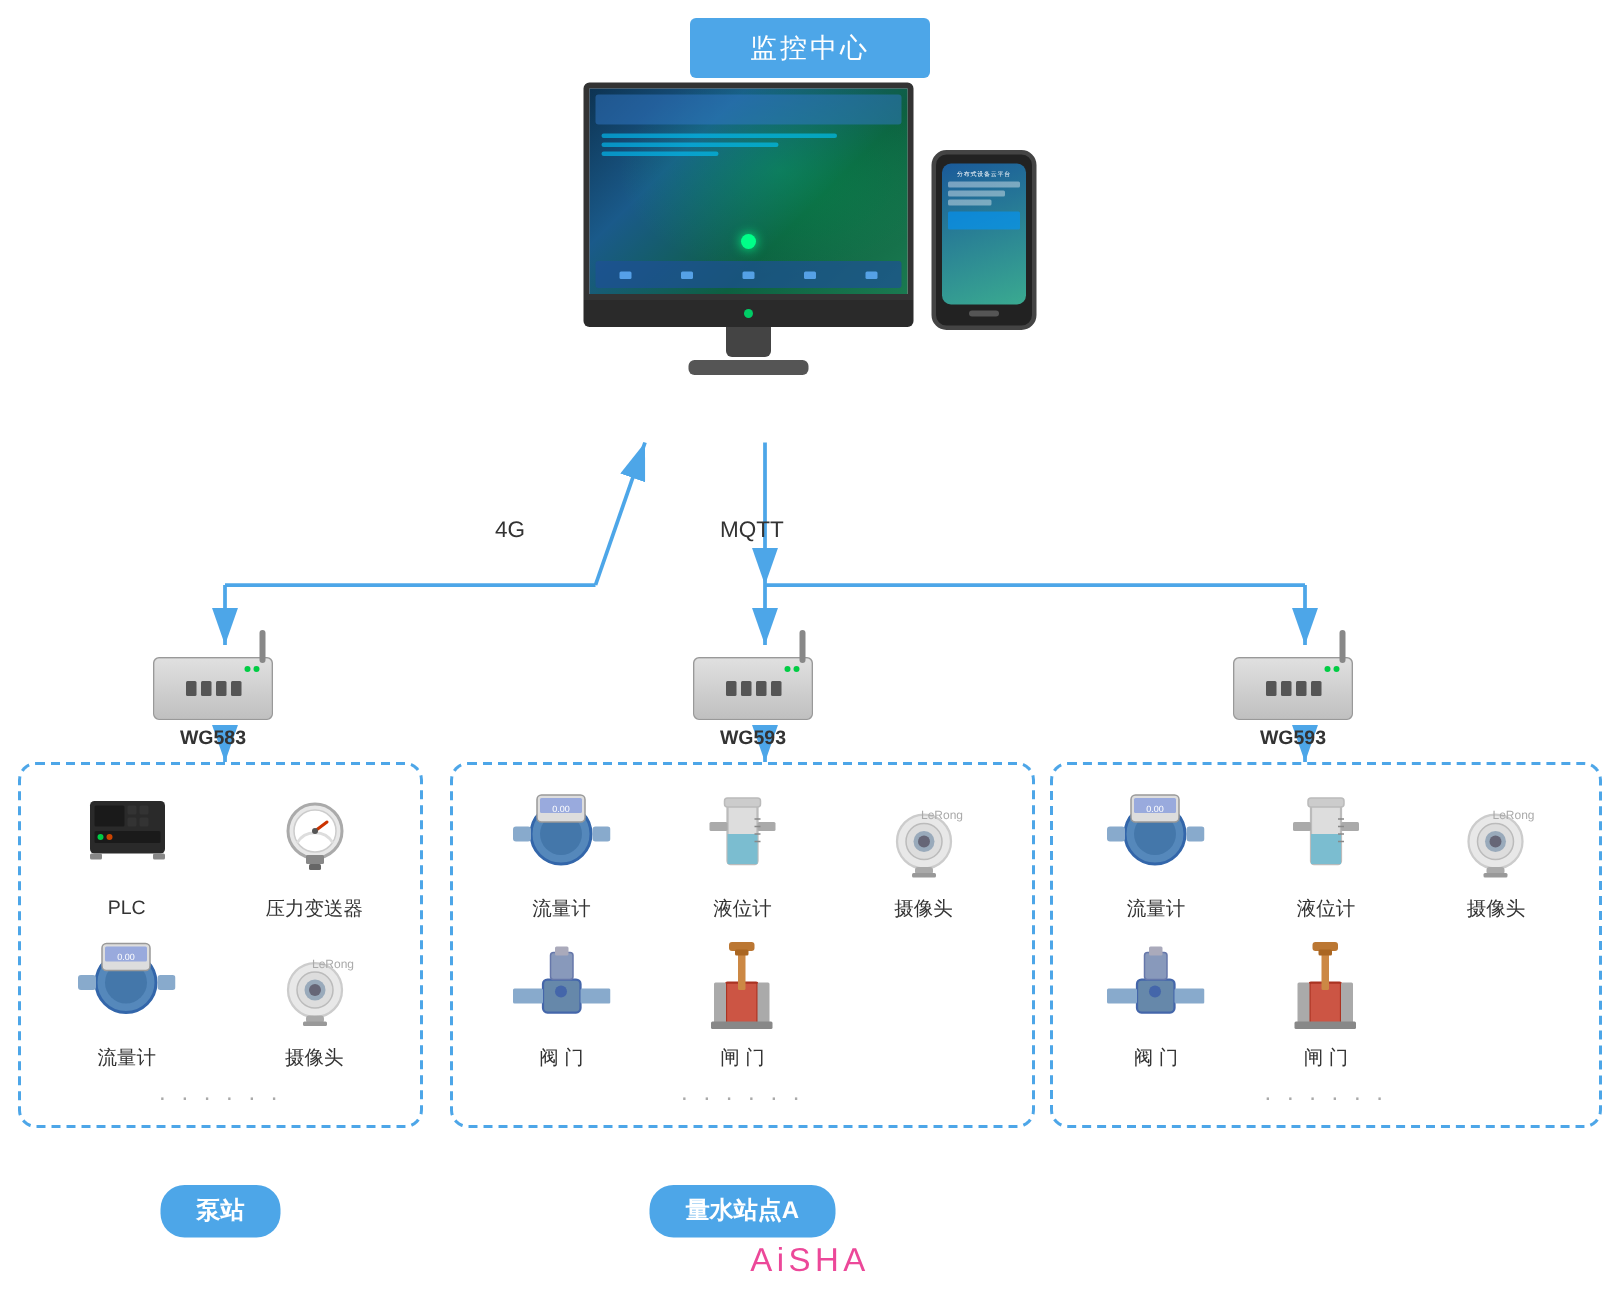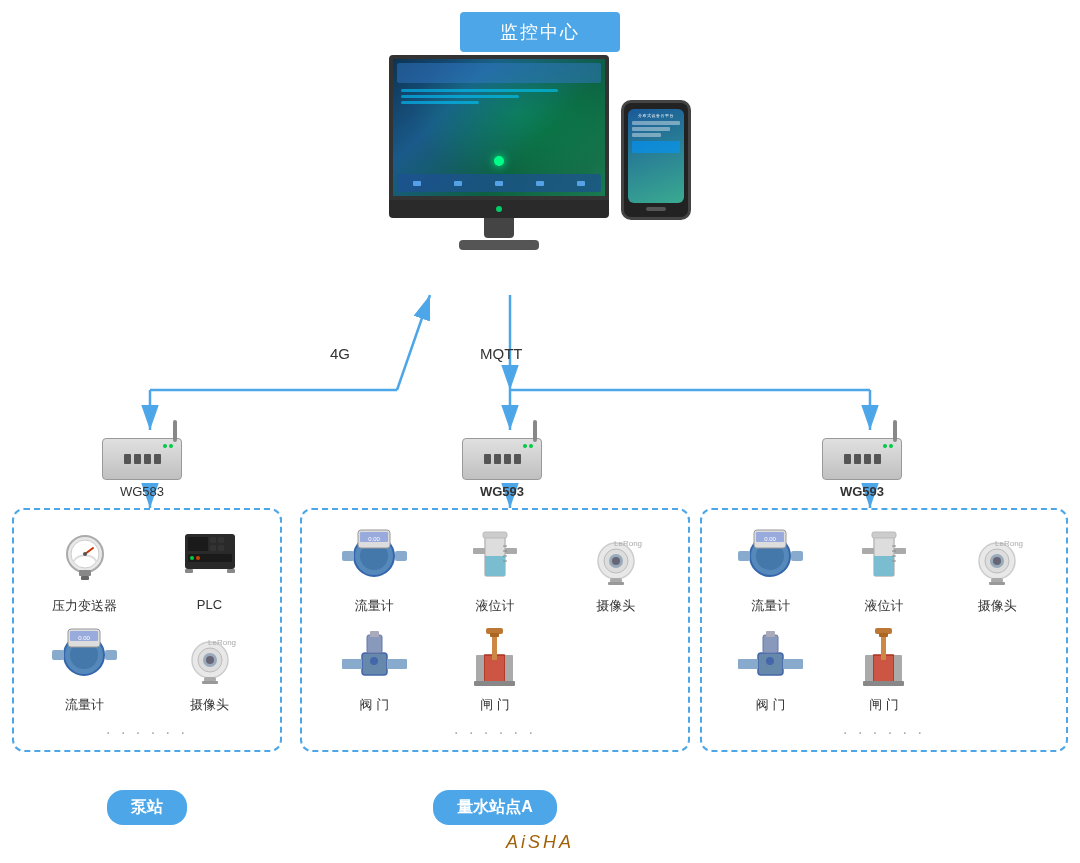--- a/index.html
+++ b/index.html
@@ -252,23 +252,22 @@
       text-align: center;
       white-space: nowrap;
     }
 
     
     .watermark {
       position: absolute;
       bottom: 10px;
       left: 50%;
       transform: translateX(-50%);
-      font-size: 18px;
-      font-style: italic;
-      color: #a16207;
+      font-size: 22px;
+      color: #ec4899;
       font-weight: 300;
       letter-spacing: 3px;
     }
   </style>
 </head>
 <body>
 
 <div class="diagram">
 
   <svg class="connections-svg">
@@ -360,40 +359,25 @@
           <div style="width:7px;height:10px;background:#555;border-radius:1px;"></div>
         </div>
         <div style="position:absolute;top:5px;right:8px;display:flex;gap:2px;">
           <div style="width:4px;height:4px;border-radius:50%;background:#00cc44;"></div>
           <div style="width:4px;height:4px;border-radius:50%;background:#00cc44;"></div>
         </div>
       </div>
 
       <div style="position:absolute; bottom:38px; right:15px; width:4px; height:22px; background:#888; border-radius:2px;"></div>
     </div>
-    <div class="device-label" style="margin-top:4px; font-weight:normal;">WG583</div>
+    <div class="device-label" style="margin-top:4px; font-weight:bold;">WG583</div>
   </div>
 
   <div style="position:absolute; top:508px; left:12px; width:270px; border:2px dashed #4da6e8; border-radius:12px; background:white; padding:16px 12px 12px;">
     <div style="display:grid; grid-template-columns:1fr 1fr; gap:10px 8px;">
-
-      <div class="device-item">
-        <div class="device-icon">
-          <svg width="60" height="60" viewBox="0 0 60 60">
-            <circle cx="30" cy="28" r="18" fill="#e8e8e8" stroke="#aaa" stroke-width="2"></circle>
-            <circle cx="30" cy="28" r="14" fill="white" stroke="#ccc" stroke-width="1"></circle>
-            <path d="M18 36 A14 14 0 0 1 42 36" fill="none" stroke="#ddd" stroke-width="2"></path>
-            <line x1="30" y1="28" x2="38" y2="22" stroke="#cc3300" stroke-width="2" stroke-linecap="round"></line>
-            <circle cx="30" cy="28" r="2" fill="#555"></circle>
-            <rect x="24" y="44" width="12" height="6" rx="1" fill="#888"></rect>
-            <rect x="26" y="50" width="8" height="4" rx="1" fill="#666"></rect>
-          </svg>
-        </div>
-        <div class="device-name">压力变送器</div>
-      </div>
 
       <div class="device-item">
         <div class="device-icon">
           <svg width="60" height="55" viewBox="0 0 60 55">
             <rect x="5" y="8" width="50" height="35" rx="3" fill="#2a2a2a"></rect>
             <rect x="8" y="11" width="20" height="14" rx="1" fill="#1a1a1a"></rect>
             <rect x="30" y="11" width="6" height="6" rx="1" fill="#333"></rect>
             <rect x="38" y="11" width="6" height="6" rx="1" fill="#333"></rect>
             <rect x="30" y="19" width="6" height="6" rx="1" fill="#333"></rect>
             <rect x="38" y="19" width="6" height="6" rx="1" fill="#333"></rect>
@@ -402,20 +386,35 @@
             <circle cx="18" cy="32" r="2" fill="#cc4400"></circle>
             <rect x="5" y="43" width="8" height="4" rx="1" fill="#888"></rect>
             <rect x="47" y="43" width="8" height="4" rx="1" fill="#888"></rect>
           </svg>
         </div>
         <div class="device-name">PLC</div>
       </div>
 
       <div class="device-item">
         <div class="device-icon">
+          <svg width="60" height="60" viewBox="0 0 60 60">
+            <circle cx="30" cy="28" r="18" fill="#e8e8e8" stroke="#aaa" stroke-width="2"></circle>
+            <circle cx="30" cy="28" r="14" fill="white" stroke="#ccc" stroke-width="1"></circle>
+            <path d="M18 36 A14 14 0 0 1 42 36" fill="none" stroke="#ddd" stroke-width="2"></path>
+            <line x1="30" y1="28" x2="38" y2="22" stroke="#cc3300" stroke-width="2" stroke-linecap="round"></line>
+            <circle cx="30" cy="28" r="2" fill="#555"></circle>
+            <rect x="24" y="44" width="12" height="6" rx="1" fill="#888"></rect>
+            <rect x="26" y="50" width="8" height="4" rx="1" fill="#666"></rect>
+          </svg>
+        </div>
+        <div class="device-name">压力变送器</div>
+      </div>
+
+      <div class="device-item">
+        <div class="device-icon">
           <svg width="65" height="60" viewBox="0 0 65 60">
 
             <ellipse cx="32" cy="30" rx="20" ry="20" fill="#5588bb" stroke="#3366aa" stroke-width="2"></ellipse>
             <ellipse cx="32" cy="30" rx="14" ry="14" fill="#4477aa"></ellipse>
             <rect x="0" y="25" width="12" height="10" rx="2" fill="#88aacc"></rect>
             <rect x="53" y="25" width="12" height="10" rx="2" fill="#88aacc"></rect>
 
             <rect x="16" y="4" width="32" height="18" rx="3" fill="#ddd" stroke="#999" stroke-width="1"></rect>
             <rect x="18" y="6" width="28" height="10" rx="1" fill="#9ad"></rect>
             <text x="32" y="15" font-size="6" fill="white" text-anchor="middle">0.00</text>

